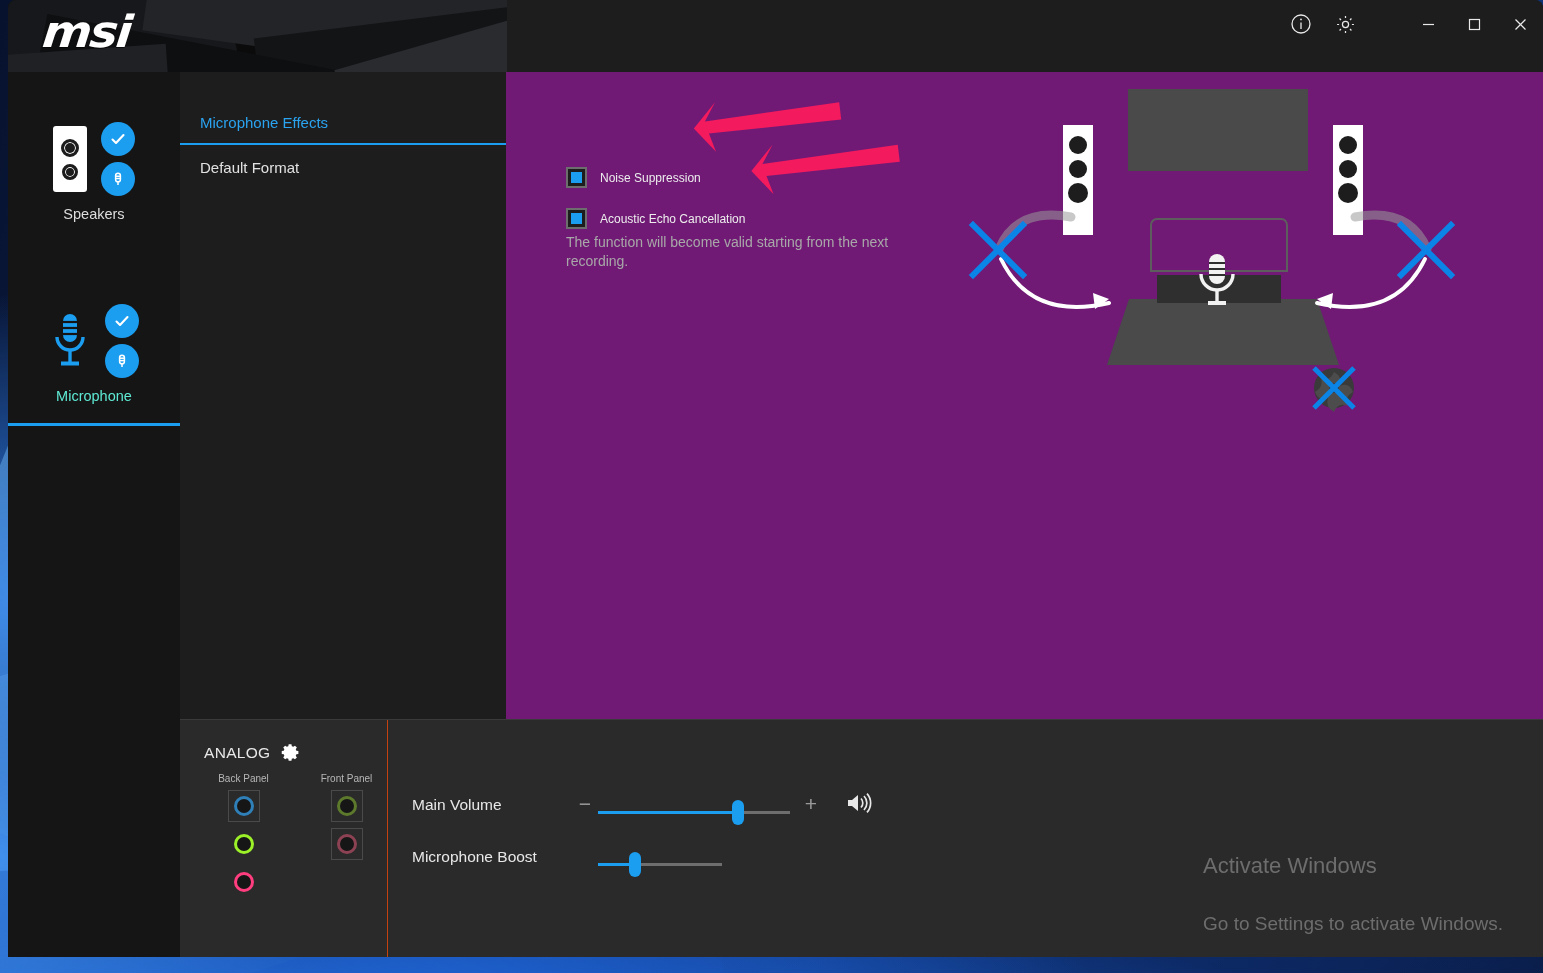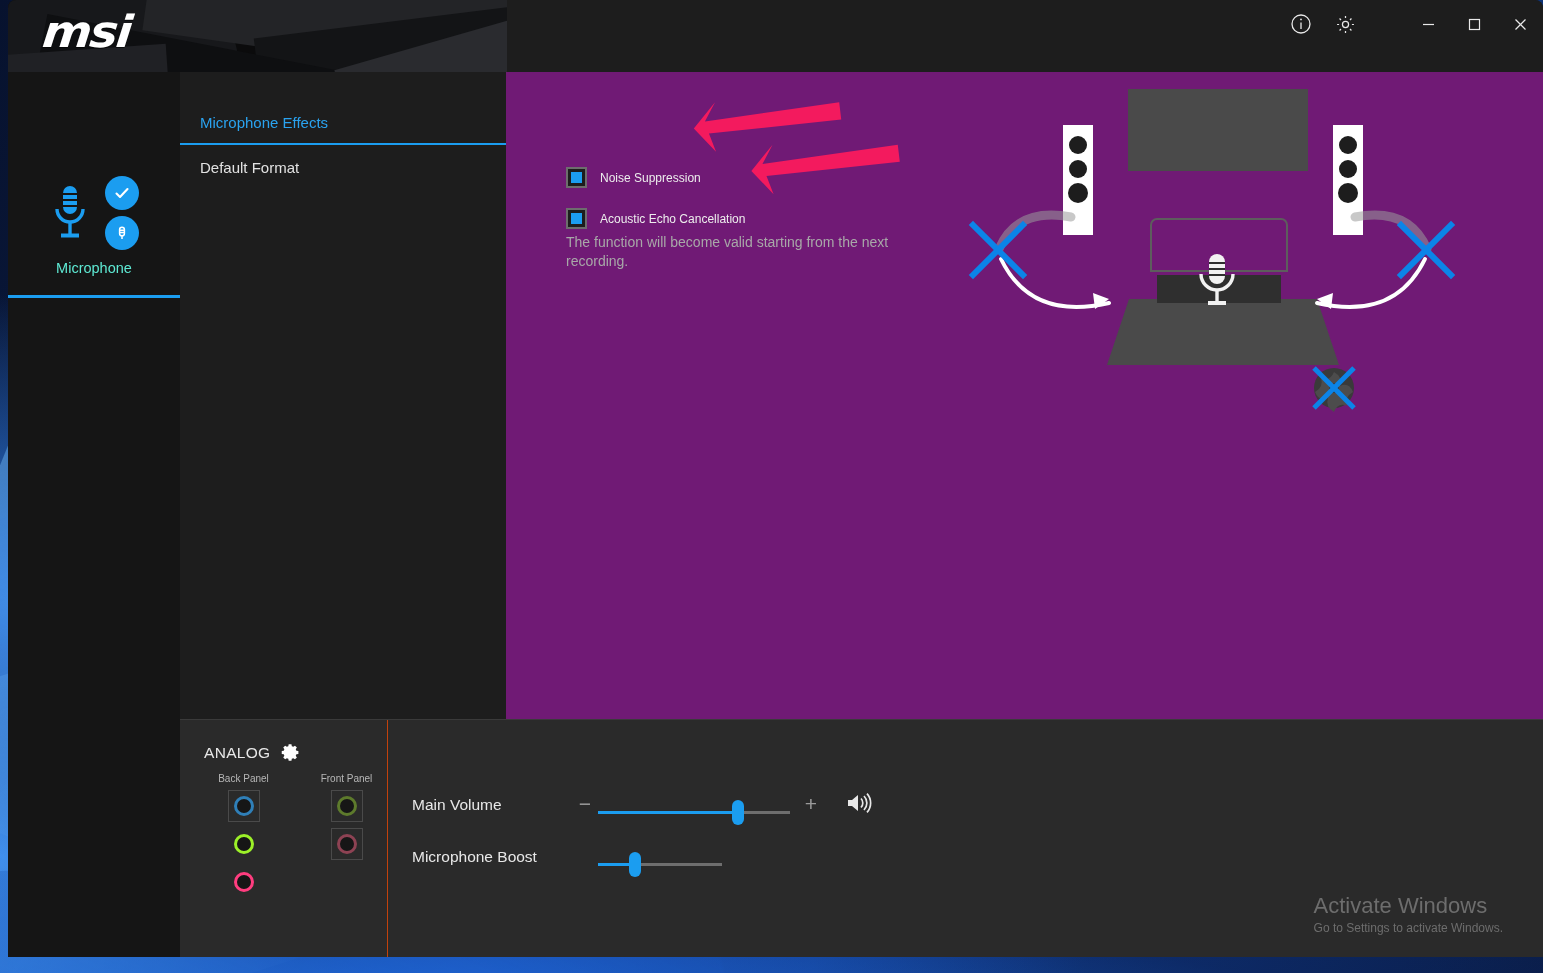--- a/index.html
+++ b/index.html
@@ -354,21 +354,21 @@
   .spk-icon { margin-left: 22px; cursor: pointer; display: flex; align-items: center; }
 
   .watermark {
     position: absolute;
     right: 40px;
     bottom: 22px;
     text-align: left;
     user-select: none;
   }
   .wm-title { font-size: 22px; color: #6d6d6d; line-height: 1.3; }
-  .wm-sub { font-size: 12px; color: #6d6d6d; }
+  .wm-sub { font-size: 19px; color: #6d6d6d; margin-top: 32px; }
 </style>
 </head>
 <body>
 
 <div class="desktop-bg">
   <div class="wall-shard" style="left:-60px;bottom:120px;width:300px;height:420px;transform:rotate(22deg);"></div>
   <div class="wall-shard" style="left:-160px;bottom:-40px;width:520px;height:360px;transform:rotate(-18deg);opacity:.6;"></div>
 </div>
 
 <div class="app-window">
@@ -417,20 +417,44 @@
             <line x1="11.5" y1="1.5" x2="1.5" y2="11.5" stroke="#e9e9e9" stroke-width="1.2"></line>
           </svg>
       </div>
     </div>
   </div>
 
   <div class="app-body">
 
     <div class="sidebar">
 
+      <div class="device-card">
+        <div class="device-row">
+          <div class="speaker-icon">
+            <div class="cone"></div>
+            <div class="cone small"></div>
+          </div>
+          <div class="badges">
+            <div class="badge">
+              <svg width="18" height="18" viewBox="0 0 18 18">
+                  <polyline points="3.5,9.5 7,13 14.5,5" fill="none" stroke="#fff" stroke-width="2.1" stroke-linecap="round" stroke-linejoin="round"></polyline>
+                </svg>
+            </div>
+            <div class="badge">
+              <svg width="18" height="18" viewBox="0 0 18 18" fill="none" stroke="#fff" stroke-width="1.5">
+                <rect x="6.6" y="3.2" width="4.8" height="8.6" rx="2.4"></rect>
+                <line x1="9" y1="11.8" x2="9" y2="15"></line>
+                <line x1="6.6" y1="6.2" x2="11.4" y2="6.2"></line>
+                <line x1="6.6" y1="8.6" x2="11.4" y2="8.6"></line>
+              </svg>
+            </div>
+          </div>
+        </div>
+        <div class="device-label">Speakers</div>
+      </div>
 
       <div class="device-card active" style="margin-top:54px;">
         <div class="device-row">
           <svg width="42" height="62" viewBox="0 0 42 62">
             <rect x="14" y="4" width="14" height="28" rx="7" fill="#1b9df0"></rect>
             <line x1="14" y1="12" x2="28" y2="12" stroke="#151515" stroke-width="2.2"></line>
             <line x1="14" y1="18" x2="28" y2="18" stroke="#151515" stroke-width="2.2"></line>
             <line x1="14" y1="24" x2="28" y2="24" stroke="#151515" stroke-width="2.2"></line>
             <path d="M8 27 a13 13 0 0 0 26 0" fill="none" stroke="#1b9df0" stroke-width="3.4"></path>
             <line x1="21" y1="40" x2="21" y2="52" stroke="#1b9df0" stroke-width="3.4"></line>

